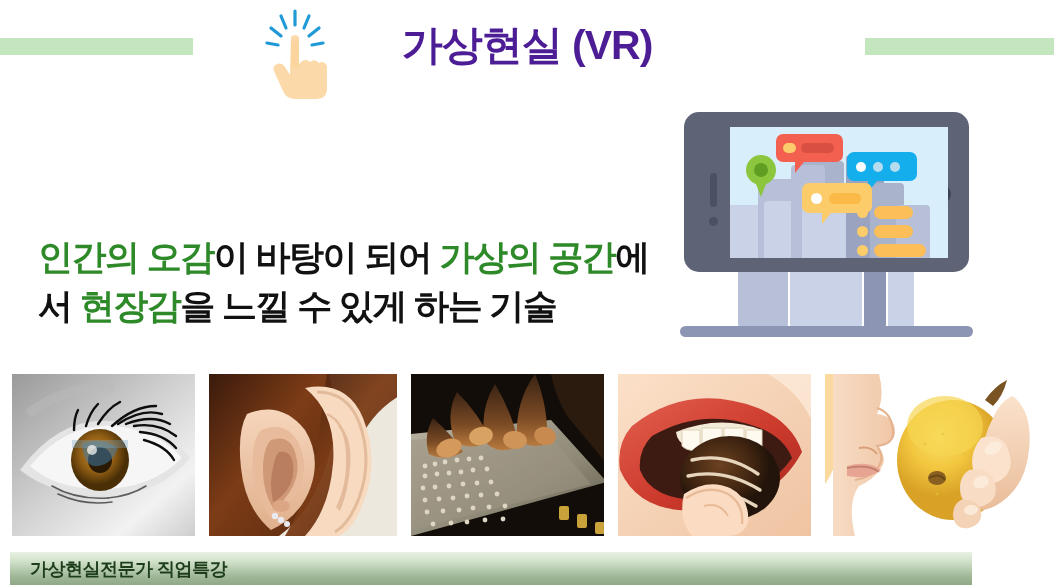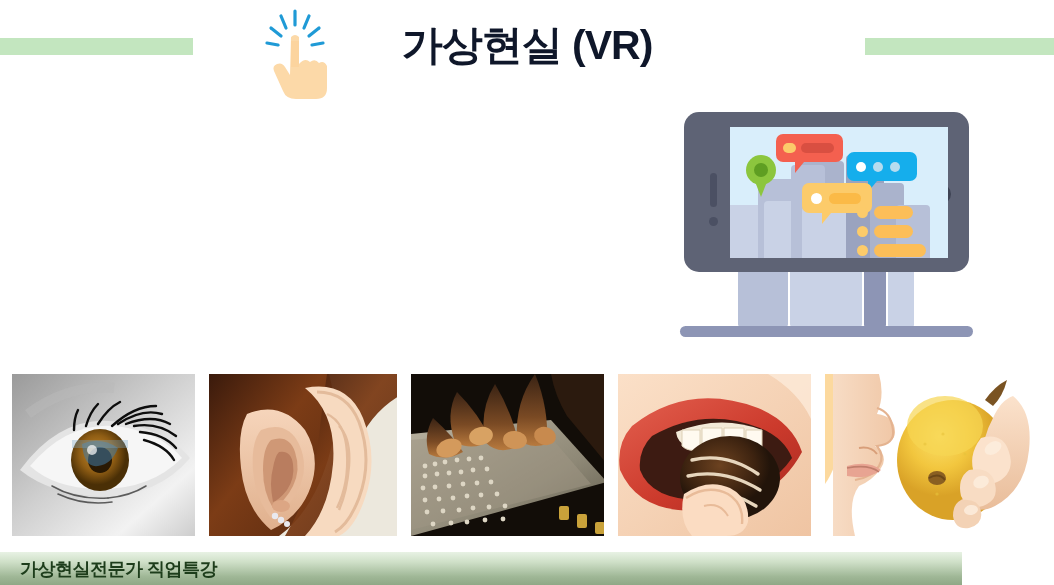--- a/index.html
+++ b/index.html
@@ -11,21 +11,21 @@
     position:relative;
   }
   .slide{position:relative;width:1054px;height:585px;background:#fff;overflow:hidden;}
 
   
   .bar-left{position:absolute;left:0;top:38px;width:193px;height:17px;background:#c3e6bf;}
   .bar-right{position:absolute;left:865px;top:38px;width:189px;height:17px;background:#c3e6bf;}
 
   .slide-title{
     position:absolute;left:0;top:17px;width:1054px;text-align:center;
-    font-size:41px;font-weight:bold;color:#0f172a;letter-spacing:-1px;
+    font-size:41px;font-weight:bold;color:#4c1d95;letter-spacing:-1px;
     line-height:56px;
   }
 
   
   .hand-icon{position:absolute;left:250px;top:5px;width:90px;height:95px;}
 
   
   .lead{
     position:absolute;left:40px;top:147px;
     font-size:33px;font-weight:bold;color:#2e8a29;letter-spacing:-1px;
@@ -72,21 +72,21 @@
   .pin-tail{position:absolute;width:0;height:0;border-left:7px solid transparent;border-right:7px solid transparent;border-top:18px solid #8cc63e;}
 
   
   .photos{position:absolute;left:12px;top:374px;width:1030px;height:162px;display:flex;gap:14px;}
   .photo{position:relative;height:162px;overflow:hidden;background:#eee;}
   .p1{width:186px;} .p2{width:190px;} .p3{width:196px;}
   .p4{width:196px;} .p5{width:220px;}
 
   
   .footer{
-    position:absolute;left:0;bottom:0;width:962px;height:33px;
+    position:absolute;left:10px;bottom:0;width:962px;height:33px;
     background:linear-gradient(to bottom,#e8f2e4 0%,#cfe0c8 30%,#9fb796 75%,#8fa886 100%);
   }
   .footer-text{
     position:absolute;left:20px;top:5px;
     font-size:18px;font-weight:bold;color:#1d3d1b;letter-spacing:-0.5px;
   }
 </style>
 </head>
 <body>
 
@@ -107,20 +107,21 @@
         <line x1="73" y1="38" x2="62" y2="40"></line>
       </g>
       <path d="M41 32 q4 -4 8 0 v27 q6 -7 11 -2 q5 -4 9 1 q5 -3 8 3 v22 q0 11 -11 11 h-20 q-10 0 -13 -8 l-9 -20 q-2 -5 3 -7 q5 -2 8 3 l5 8 z" fill="#fcd9a8"></path>
       <path d="M41 36 v26 h8 v-26 z" fill="#fbcf96" opacity="0.55"></path>
     </svg>
   </div>
 
   <div class="slide-title">가상현실 (VR)</div>
 
 
+  <div class="para"><span class="g">인간의 오감</span><span>이 바탕이 되어 </span><span class="g">가상의 공간</span><span>에서 </span><span class="g">현장감</span><span>을 느낄 수 있게 하는 기술</span></div>
 
   <div class="tablet-wrap">
 
     <div class="bldg l" style="left:118px;bottom:16px;width:72px;height:86px;border-radius:3px;"></div>
     <div class="bldg" style="left:66px;bottom:16px;width:50px;height:70px;border-radius:3px;"></div>
     <div class="bldg dk" style="left:192px;bottom:16px;width:22px;height:78px;border-radius:2px;"></div>
     <div class="bldg l" style="left:216px;bottom:16px;width:26px;height:62px;border-radius:2px;"></div>
 
     <div class="tablet-frame">
       <div class="speaker"></div>

